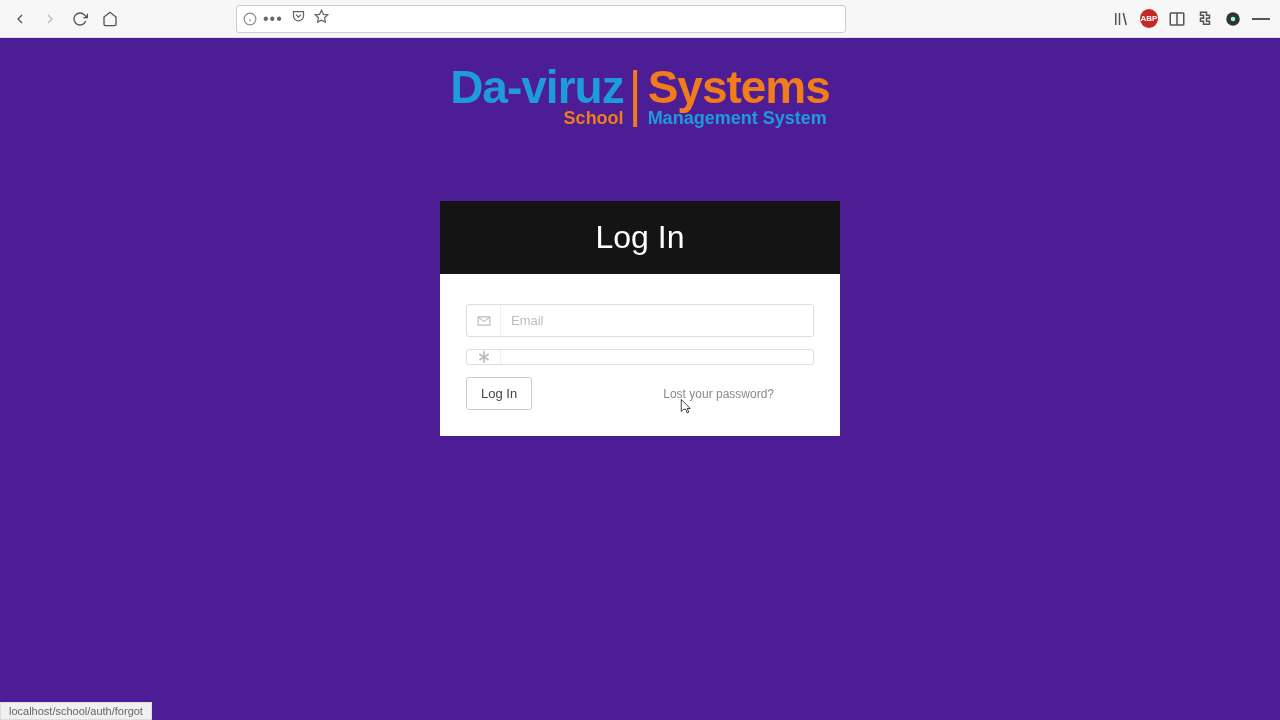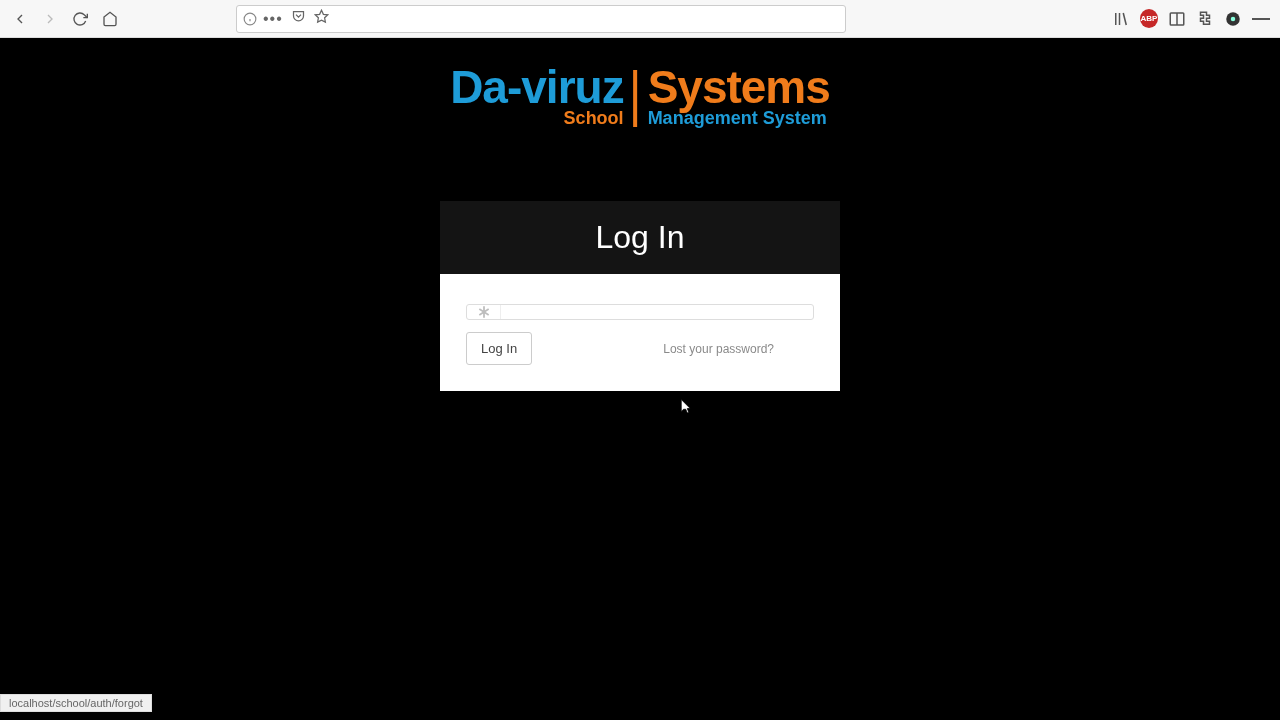--- a/index.html
+++ b/index.html
@@ -77,21 +77,21 @@
     display: flex; align-items: center; justify-content: center;
   }
   .menu-icon span {
     display:block; width:16px; height:2px; background:#555; margin:3px 0;
   }
 
   
   .page {
     flex: 1;
     position: relative;
-    background: #000000;
+    background: #4c1d95;
   }
 
   .logo-block {
     position: absolute;
     top: 28px; left: 50%; transform: translateX(-50%);
     display: flex; align-items: flex-start;
     font-weight: 800;
   }
   .logo-left { text-align: right; padding-right: 10px; }
   .logo-left .brand { font-size: 46px; color: #1e9cd8; line-height: 0.95; letter-spacing: -1px; }
@@ -168,21 +168,21 @@
   .cursor {
     position: absolute;
     top: 358px; left: 676px;
     pointer-events: none;
   }
   .cursor svg { width: 18px; height: 22px; }
 
   
   .status-bar {
     position: absolute;
-    bottom: 8px; left: 0;
+    bottom: 0; left: 0;
     background: #f0f0f0;
     border: 1px solid #ddd;
     font-size: 11px;
     color: #666;
     padding: 2px 8px;
   }
 </style>
 </head>
 <body>
 
@@ -280,20 +280,29 @@
       <div class="tag">Management System</div>
     </div>
   </div>
 
   <div class="login-card">
     <div class="login-head">Log In</div>
     <div class="login-body">
       <div class="field">
         <span class="icon">
           <svg viewBox="0 0 24 24" fill="currentColor">
+              <path d="M2 5h20v14H2z" fill="none" stroke="currentColor" stroke-width="2"></path>
+              <path d="M2 5l10 8 10-8" fill="none" stroke="currentColor" stroke-width="2"></path>
+            </svg>
+        </span>
+        <input type="text" placeholder="Email" style="">
+      </div>
+      <div class="field">
+        <span class="icon">
+          <svg viewBox="0 0 24 24" fill="currentColor">
               <path d="M12 2v20M4 7l16 10M20 7 4 17" stroke="currentColor" stroke-width="3"></path>
             </svg>
         </span>
       </div>
       <div class="actions">
         <button class="btn">Log In</button>
         <a class="forgot">Lost your password?</a>
       </div>
     </div>
   </div>

